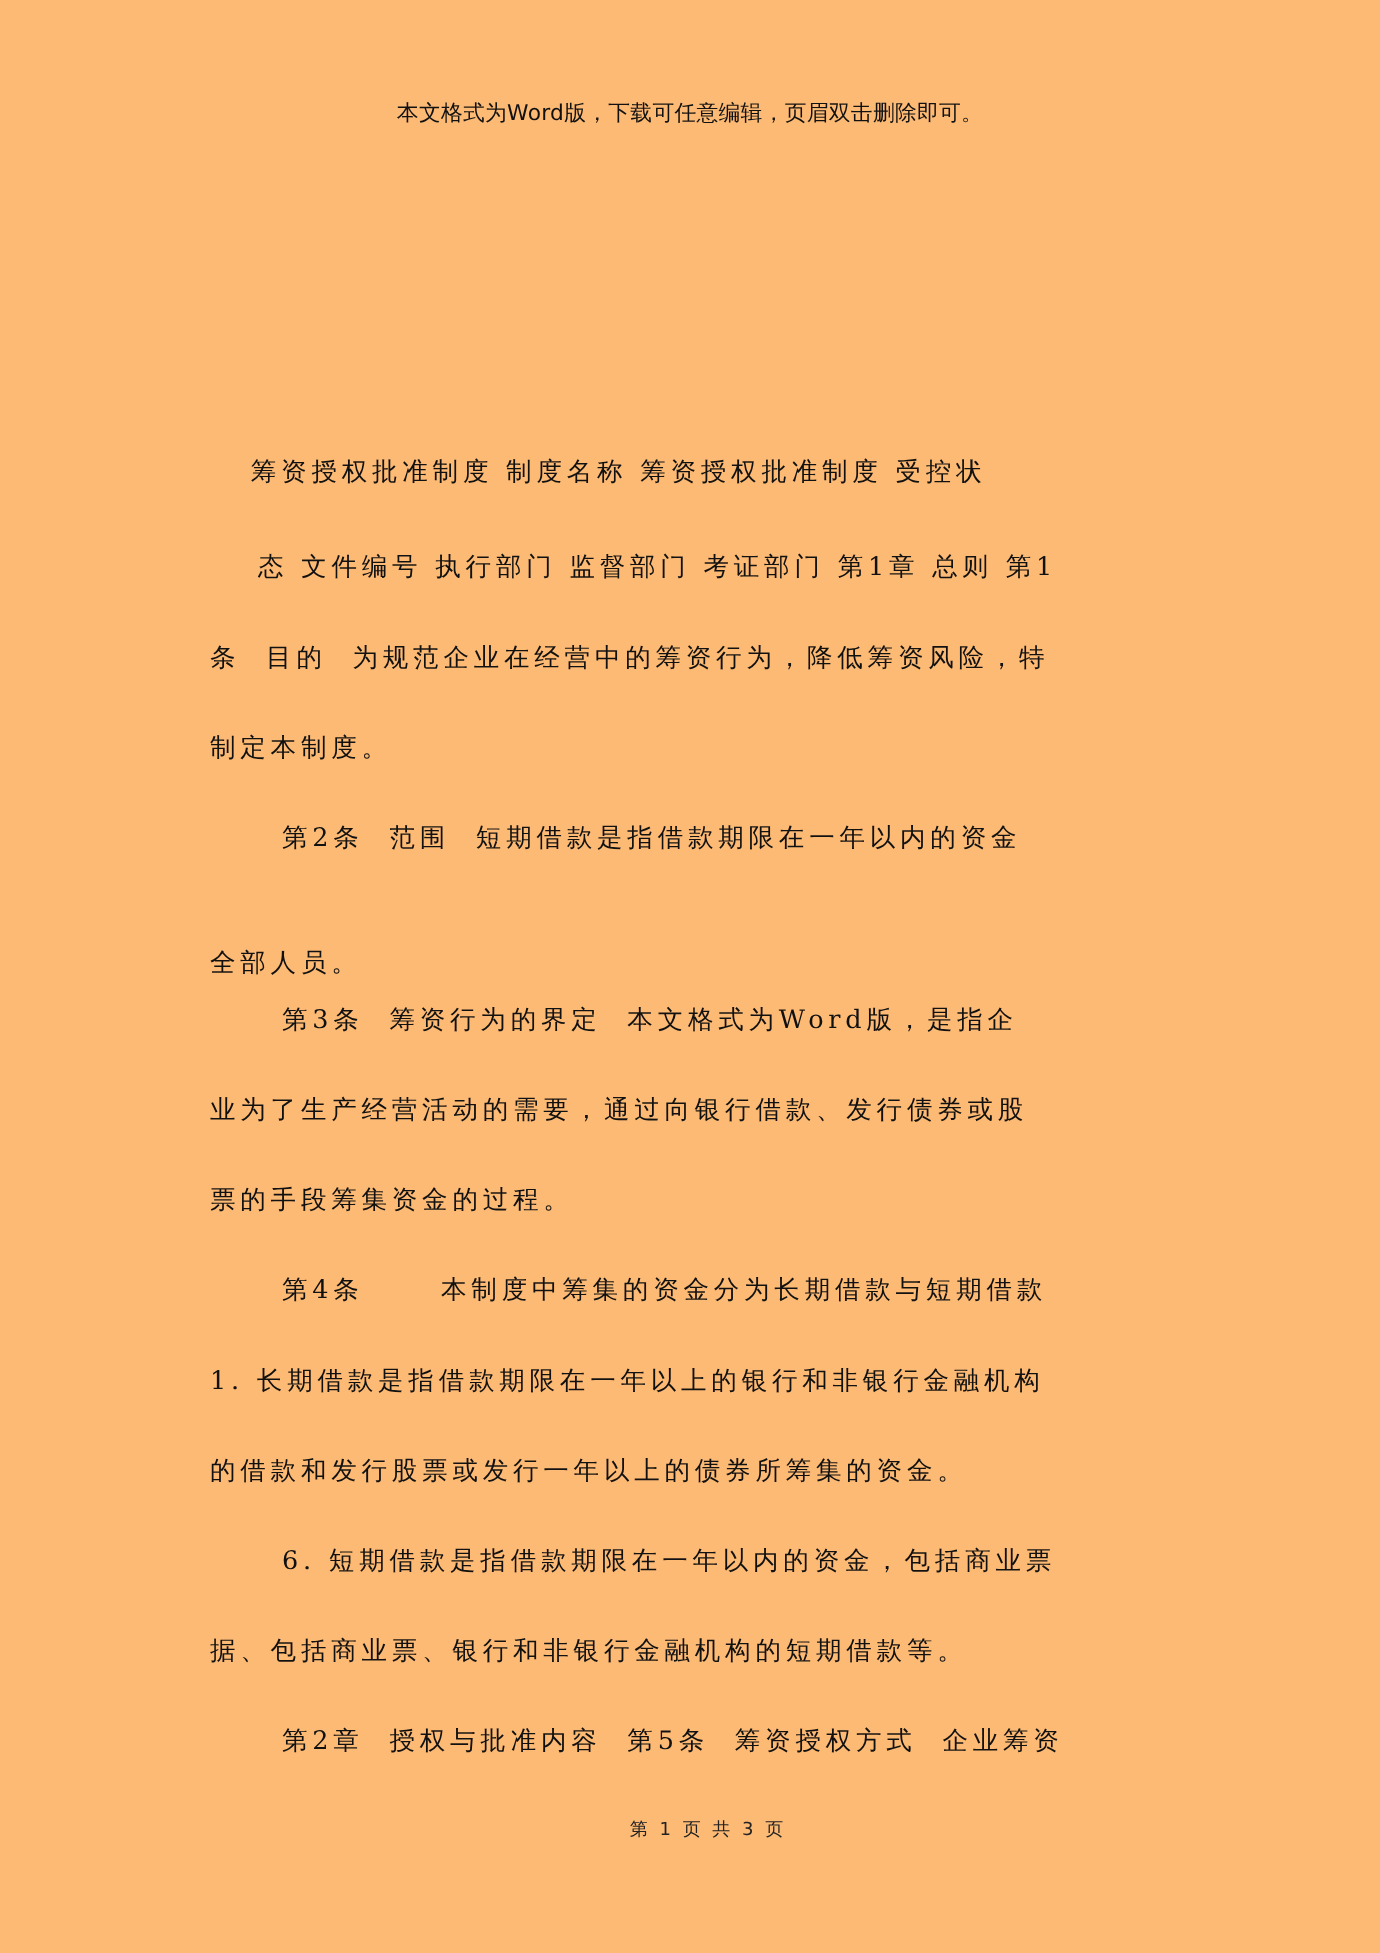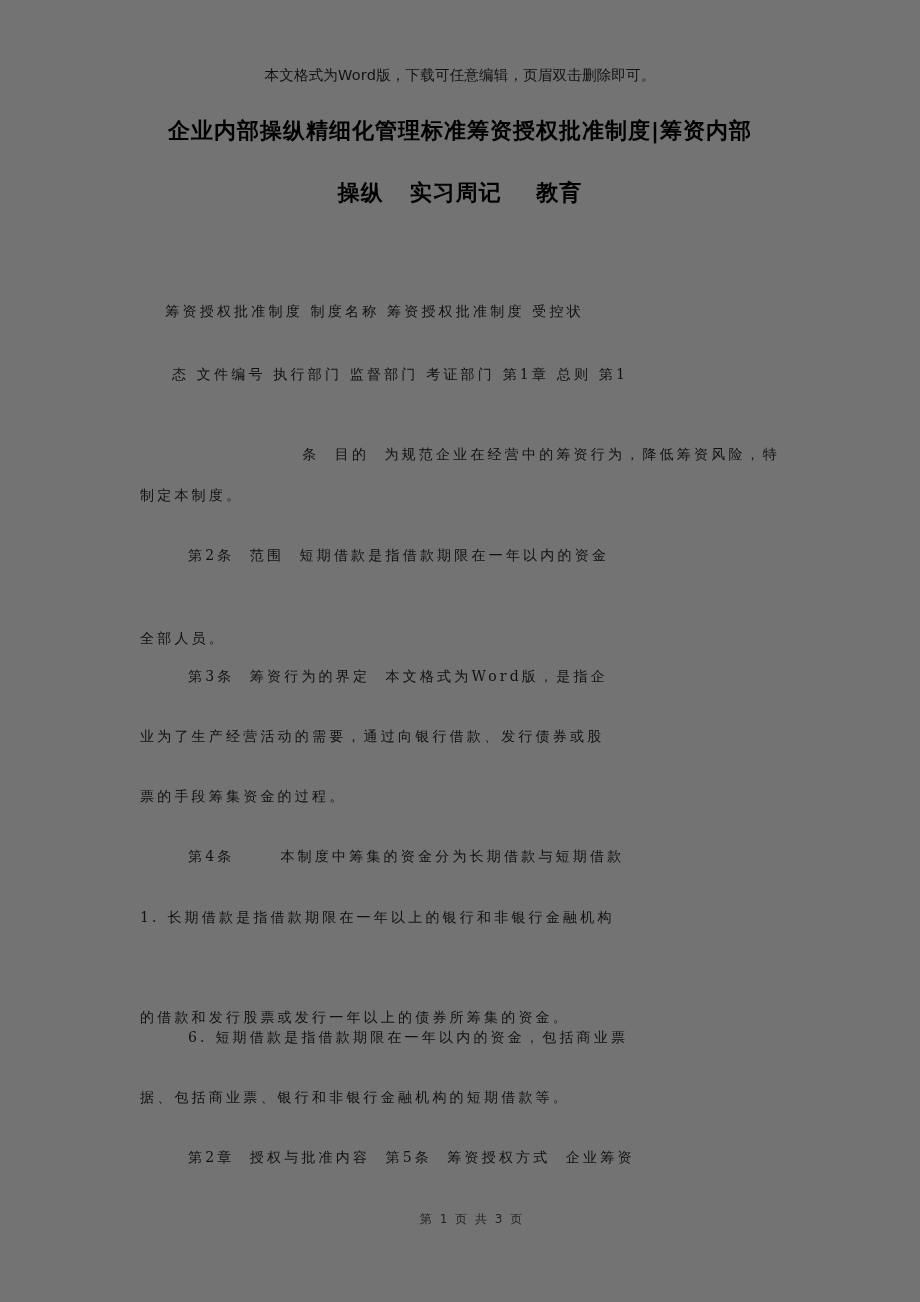--- a/index.html
+++ b/index.html
@@ -13,21 +13,21 @@
       position: relative;
       overflow: hidden;
       color: #000000;
       font-family: "DejaVu Serif", "Liberation Serif", serif;
     }
     .page {
       position: absolute;
       left: 0; top: 0;
       width: 920px;
       height: 1302px;
-      background: #737373;
+      background: #fdba74;
     }
     .header-note {
       position: absolute;
       top: 66px;
       left: 0;
       width: 920px;
       text-align: center;
       font-family: "DejaVu Sans", "Liberation Sans", sans-serif;
       font-size: 14.5px;
       color: #111;
@@ -45,21 +45,21 @@
       color: #000;
       white-space: pre;
     }
     .title-line.l1 { top: 116px; }
     .title-line.l2 { top: 178px; }
 
     .body-line {
       position: absolute;
       left: 140px;
       width: 640px;
-      font-size: 14px;
+      font-size: 17px;
       letter-spacing: 3.2px;
       white-space: pre;
       color: #111;
       font-family: "DejaVu Serif", "Liberation Serif", serif;
     }
     .indent { left: 188px; }
 
     .footer {
       position: absolute;
       top: 1211px;
@@ -74,39 +74,37 @@
       padding-left: 12px;
     }
   </style>
 </head>
 <body>
 
 <div class="page">
 
   <div class="header-note">本文格式为Word版，下载可任意编辑，页眉双击删除即可。</div>
 
-  <div class="title-line l1">企业内部操纵精细化管理标准筹资授权批准制度|筹资内部</div>
-  <div class="title-line l2">操纵   实习周记    教育</div>
 
   <div>
     <div class="body-line indent" style="top:303px;left:150px;">  筹资授权批准制度 制度名称 筹资授权批准制度 受控状</div>
     <div class="body-line" style="top:366px;margin-left:32px;">态 文件编号 执行部门 监督部门 考证部门 第1章 总则 第1</div>
-    <div class="body-line" style="top:446px;text-align:right;">条  目的  为规范企业在经营中的筹资行为，降低筹资风险，特</div>
+    <div class="body-line" style="top:427px;">条  目的  为规范企业在经营中的筹资行为，降低筹资风险，特</div>
     <div class="body-line" style="top:487px;">制定本制度。</div>
 
     <div class="body-line indent" style="top:547px;">第2条  范围  短期借款是指借款期限在一年以内的资金</div>
     <div class="body-line" style="top:630px;">全部人员。</div>
 
     <div class="body-line indent" style="top:668px;">第3条  筹资行为的界定  本文格式为Word版，是指企</div>
     <div class="body-line" style="top:728px;">业为了生产经营活动的需要，通过向银行借款、发行债券或股</div>
     <div class="body-line" style="top:788px;">票的手段筹集资金的过程。</div>
 
     <div class="body-line indent" style="top:848px;">第4条      本制度中筹集的资金分为长期借款与短期借款</div>
     <div class="body-line" style="top:909px;">1. 长期借款是指借款期限在一年以上的银行和非银行金融机构</div>
-    <div class="body-line" style="top:969px;margin-top:40px;">的借款和发行股票或发行一年以上的债券所筹集的资金。</div>
+    <div class="body-line" style="top:969px;">的借款和发行股票或发行一年以上的债券所筹集的资金。</div>
 
     <div class="body-line indent" style="top:1029px;">6. 短期借款是指借款期限在一年以内的资金，包括商业票</div>
     <div class="body-line" style="top:1089px;">据、包括商业票、银行和非银行金融机构的短期借款等。</div>
 
     <div class="body-line indent" style="top:1149px;">第2章  授权与批准内容  第5条  筹资授权方式  企业筹资</div>
   </div>
 
   <div class="footer">第 1 页 共 3 页</div>
 </div>
 

